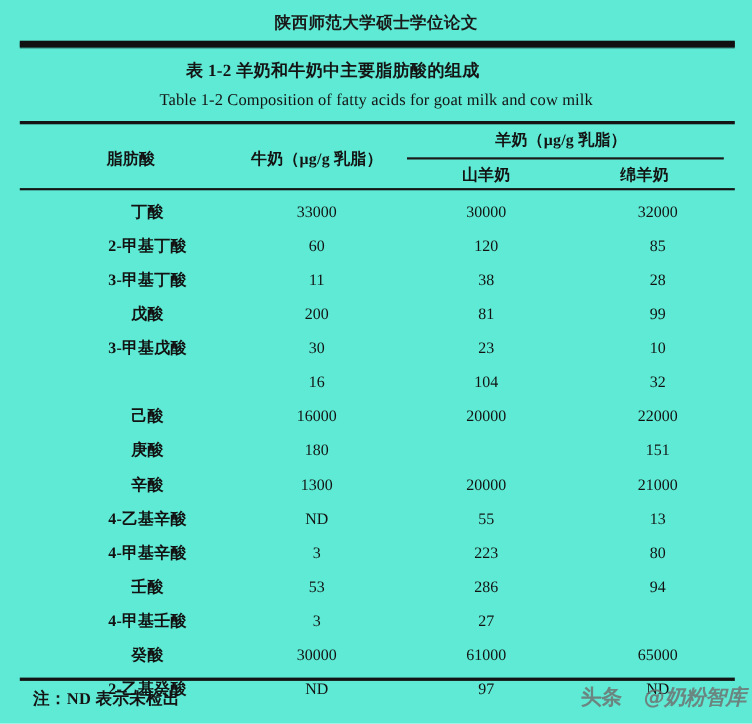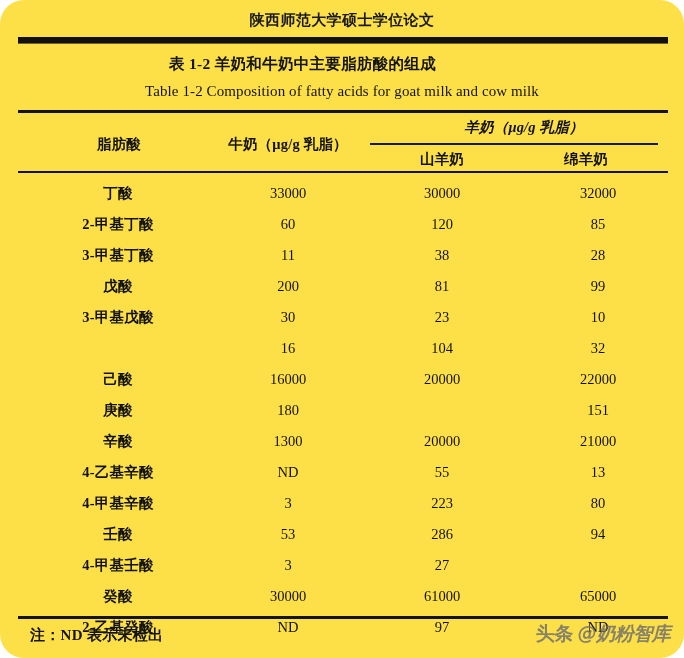--- a/index.html
+++ b/index.html
@@ -13,22 +13,21 @@
     position: relative;
     overflow: hidden;
     font-family: "Liberation Serif", "DejaVu Serif", serif;
     color: #121212;
     -webkit-font-smoothing: none;
   }
 
   .page {
     position: absolute;
     inset: 0;
-    background: #fde047;
-    border-radius: 24px;
+    background: #5eead4;
   }
 
   
   .running-head {
     position: absolute;
     top: 11px;
     left: 0;
     width: 684px;
     text-align: center;
     font-size: 15px;
@@ -109,21 +108,21 @@
     position: absolute;
     font-size: 14.5px;
     font-weight: 700;
     color: #131313;
     text-align: center;
     letter-spacing: 0.2px;
     white-space: nowrap;
   }
   .hdr-fatty   { top: 135px; left: 48px;  width: 142px; }
   .hdr-cow     { top: 135px; left: 196px; width: 184px; }
-  .hdr-goatgrp { top: 118px; left: 380px; width: 288px; font-style: italic; }
+  .hdr-goatgrp { top: 118px; left: 366px; width: 288px; }
   .hdr-sub1    { top: 150px; left: 370px; width: 144px; text-align: center; }
   .hdr-sub2    { top: 150px; left: 514px; width: 144px; }
 
   
   .rows {
     position: absolute;
     top: 178px;
     left: 0;
     width: 684px;
   }
@@ -133,21 +132,21 @@
     line-height: 31px;
   }
   .cell {
     position: absolute;
     top: 0;
     font-size: 14.5px;
     text-align: center;
     white-space: nowrap;
     color: #121212;
   }
-  .c-name { left: 36px;  width: 164px; font-weight: 700; letter-spacing: 0.2px; }
+  .c-name { left: 52px;  width: 164px; font-weight: 700; letter-spacing: 0.2px; }
   .c-cow  { left: 206px; width: 164px; font-weight: 400; }
   .c-g1   { left: 362px; width: 160px; font-weight: 400; }
   .c-g2   { left: 518px; width: 160px; font-weight: 400; }
 
   
   .note {
     position: absolute;
     top: 626px;
     left: 30px;
     font-size: 15px;
@@ -159,21 +158,21 @@
 
   
   .watermark {
     position: absolute;
     top: 619px;
     left: 528px;
     width: 150px;
     height: 30px;
     display: flex;
     align-items: center;
-    justify-content: center;
+    justify-content: space-between;
     gap: 5px;
     font-size: 19px;
     font-weight: 700;
     color: #6f6f6f;
     opacity: 0.82;
     font-family: "DejaVu Sans", "Liberation Sans", sans-serif;
     letter-spacing: -0.5px;
     white-space: nowrap;
     pointer-events: none;
   }

